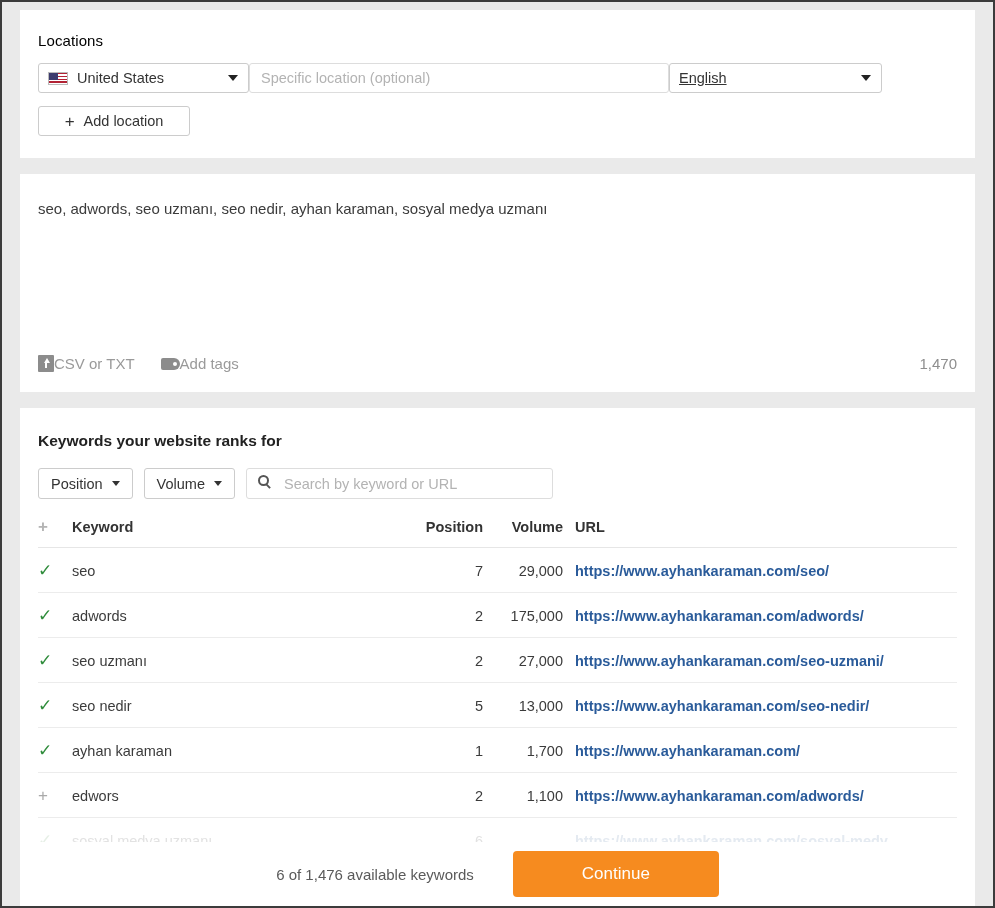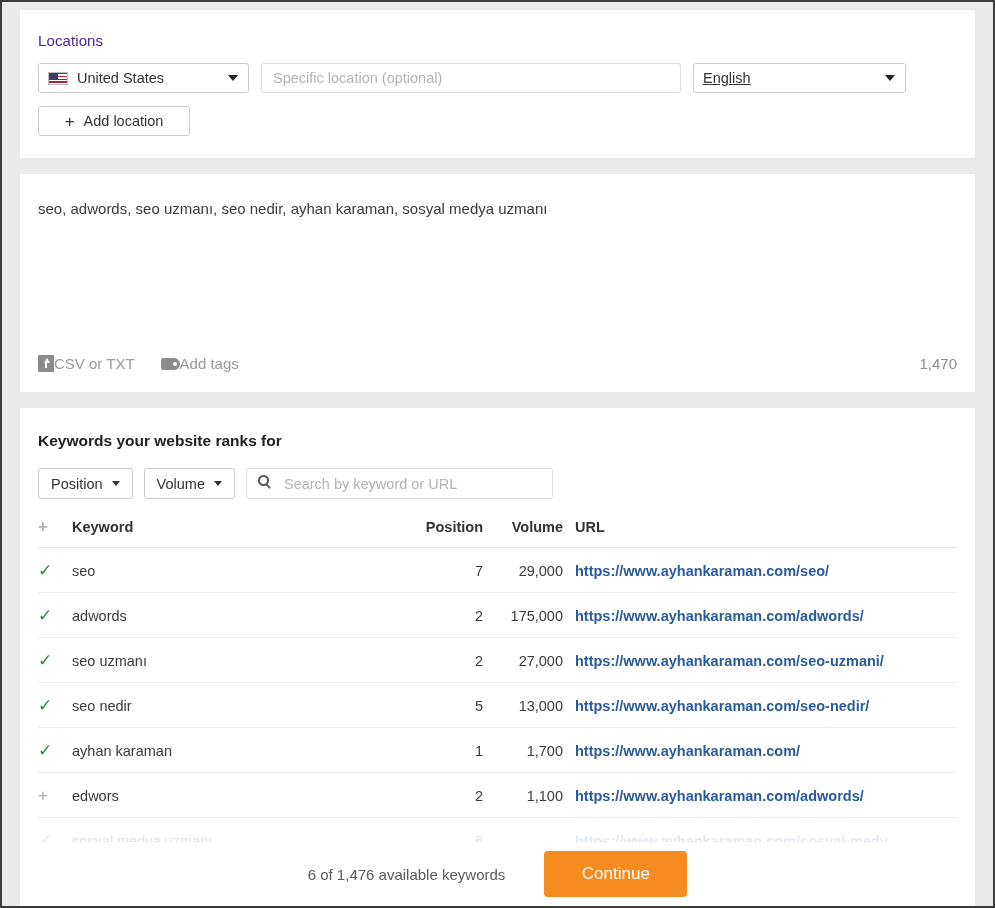--- a/index.html
+++ b/index.html
@@ -27,29 +27,29 @@
     left: 18px;
     top: 8px;
     width: 955px;
     height: 148px;
     background: #fff;
     padding: 22px 18px 0 18px;
   }
 
   .section-label {
     font-size: 15px;
-    color: #4c1d95;
+    color: #000000;
     margin-bottom: 14px;
     letter-spacing: .1px;
   }
 
   .loc-row {
     display: flex;
     align-items: center;
-    gap: 12px;
+    gap: 0;
   }
 
   .select-box {
     height: 30px;
     border: 1px solid #ccc;
     border-radius: 3px;
     background: #fff;
     display: flex;
     align-items: center;
     padding: 0 9px;
@@ -360,21 +360,21 @@
   .avail-text {
     font-size: 15px;
     color: #5a5a5a;
   }
 
   .continue-btn {
     background: #f68b1f;
     color: #ffffff;
     border: none;
     border-radius: 4px;
-    width: 143px;
+    width: 206px;
     height: 46px;
     font-size: 17px;
     font-family: "Liberation Sans", sans-serif;
     cursor: pointer;
   }
 </style>
 </head>
 <body>
 
 <div id="screen">

